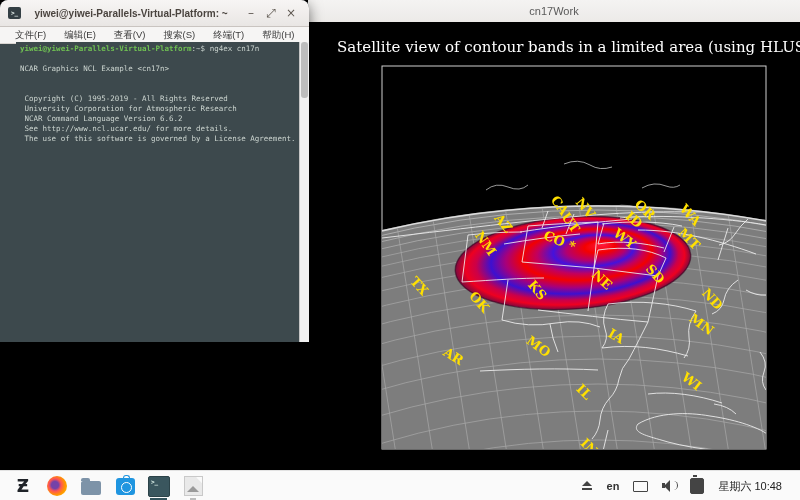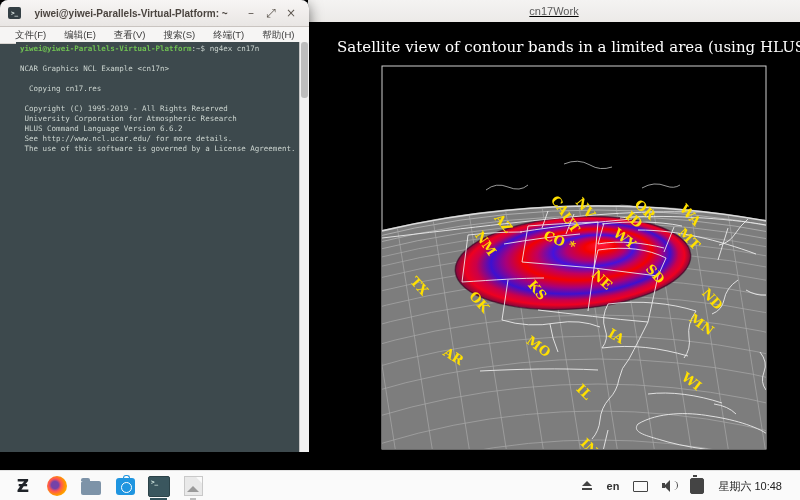--- a/index.html
+++ b/index.html
@@ -1,39 +1,39 @@
 <!DOCTYPE html>
 <html><head>
 <meta charset="utf-8">
 <style>
   html,body{margin:0;padding:0;}
   body{width:800px;height:500px;background:#000;position:relative;overflow:hidden;
        font-family:"Liberation Sans",sans-serif;}
   
-  .term-win{position:absolute;left:0;top:0;width:309px;height:452px;z-index:3;
+  .term-win{position:absolute;left:0;top:0;width:309px;height:342px;z-index:3;
     border-radius:8px 8px 0 0;box-shadow:0 4px 14px rgba(0,0,0,.55);background:#3d494d;}
   .term-titlebar{height:26px;background:linear-gradient(#f7f5f4,#e9e6e4);
     border-radius:8px 8px 0 0;border-bottom:1px solid #c9c4c0;display:flex;align-items:center;padding:0 8px;}
   .term-app-icon{width:13px;height:12px;background:#343f44;border-radius:2px;color:#e8f3ee;
     font:bold 6px/12px "DejaVu Sans Mono",monospace;text-align:center;flex:0 0 auto;}
   .term-title{flex:1;text-align:center;font:bold 10px "Liberation Sans",sans-serif;color:#4a443f;
     white-space:nowrap;overflow:hidden;}
   .win-btn{width:20px;text-align:center;color:#5e5851;font:12px "DejaVu Sans",sans-serif;cursor:default;}
   .term-menubar{height:16px;background:#f6f5f4;border-bottom:1px solid #d9d5d1;
     display:flex;align-items:center;padding-left:6px;}
   .menu-item{font:9.5px "Liberation Sans",sans-serif;color:#3c3c3c;padding:0 9px;}
   .term-body{position:absolute;top:42px;left:0;right:9px;bottom:0;background:#3d494d;
     padding:2px 0 0 4px;font:7.5px/10px "DejaVu Sans Mono",monospace;color:#ccd5d0;overflow:hidden;margin-left:16px;}
   .term-line{height:10px;white-space:pre;}
   .prompt-user{color:#70c253;font-weight:bold;}
   .term-scrollbar{position:absolute;top:42px;right:0;bottom:0;width:9px;background:#f1f1f1;
     border-left:1px solid #c5c5c5;}
   .term-scroll-thumb{position:absolute;top:0;left:1px;width:7px;height:56px;background:#bdbdbd;border-radius:3px;}
   
-  .plot-win{position:absolute;left:308px;top:0;width:492px;height:480px;z-index:2;background:#b91c1c;text-decoration:underline;}
+  .plot-win{position:absolute;left:308px;top:0;width:492px;height:480px;z-index:2;background:#b91c1c;}
   .plot-titlebar{height:22px;background:linear-gradient(#f4f3f2,#eceae8);border-bottom:1px solid #cfccc9;
     text-align:center;}
   .plot-title-text{font:11px "Liberation Sans",sans-serif;color:#5a5a5a;line-height:22px;}
   .plot-canvas{position:absolute;left:0;top:22px;width:492px;height:448px;background:#000;}
   
   .taskbar{position:absolute;left:0;top:470px;width:800px;height:30px;background:#fafafa;
     border-top:1px solid #e2e2e2;z-index:5;display:flex;align-items:center;}
   .tb-left{display:flex;align-items:center;gap:12px;padding-left:12px;}
   .tb-icon{width:22px;height:22px;position:relative;display:flex;align-items:center;justify-content:center;}
   .ic-launcher{font:bold 17px "DejaVu Sans",sans-serif;color:#1f2328;}
@@ -90,25 +90,24 @@
     <span class="menu-item">查看(V)</span>
     <span class="menu-item">搜索(S)</span>
     <span class="menu-item">终端(T)</span>
     <span class="menu-item">帮助(H)</span>
   </div>
   <div class="term-body">
     <div class="term-line"><span class="prompt-user">yiwei@yiwei-Parallels-Virtual-Platform</span><span>:~$</span><span> ng4ex cn17n</span></div>
     <div class="term-line"></div>
     <div class="term-line">NCAR Graphics NCL Example &lt;cn17n&gt;</div>
     <div class="term-line"></div>
-    <div class="term-line">  Copying cn17.res</div>
     <div class="term-line"></div>
     <div class="term-line"> Copyright (C) 1995-2019 - All Rights Reserved</div>
     <div class="term-line"> University Corporation for Atmospheric Research</div>
-    <div class="term-line"> HLUS Command Language Version 6.6.2</div>
+    <div class="term-line"> NCAR Command Language Version 6.6.2</div>
     <div class="term-line"> See http://www.ncl.ucar.edu/ for more details.</div>
     <div class="term-line"> The use of this software is governed by a License Agreement.</div>
   </div>
   <div class="term-scrollbar">
     <div class="term-scroll-thumb"></div>
   </div>
 </div>
 
 <div class="plot-win">
   <div class="plot-titlebar">

